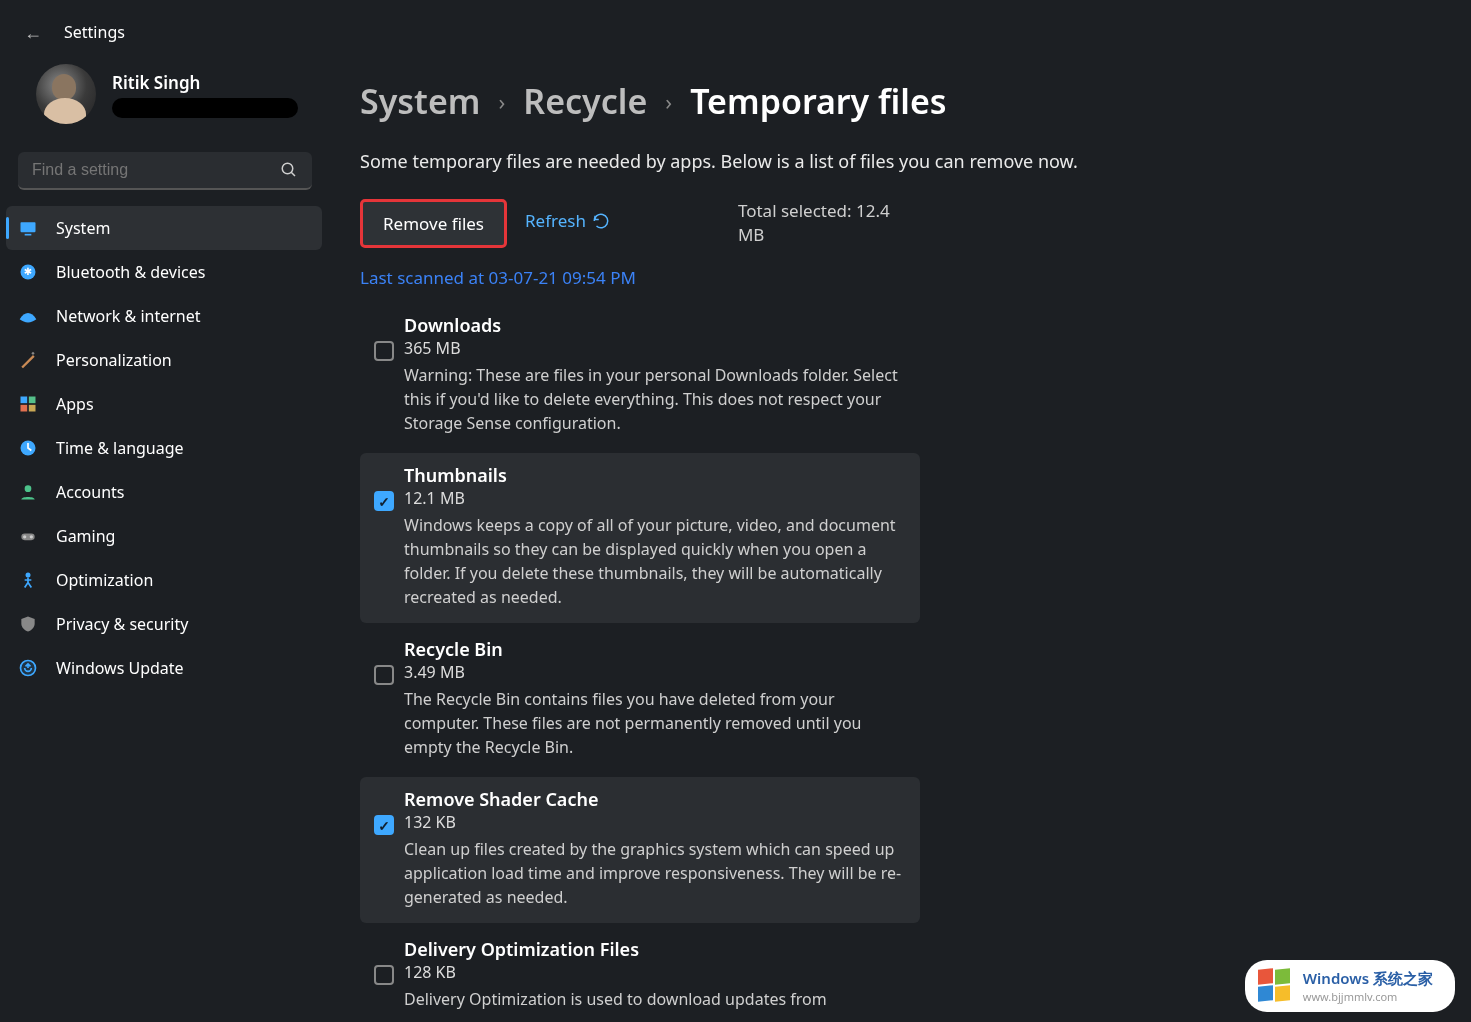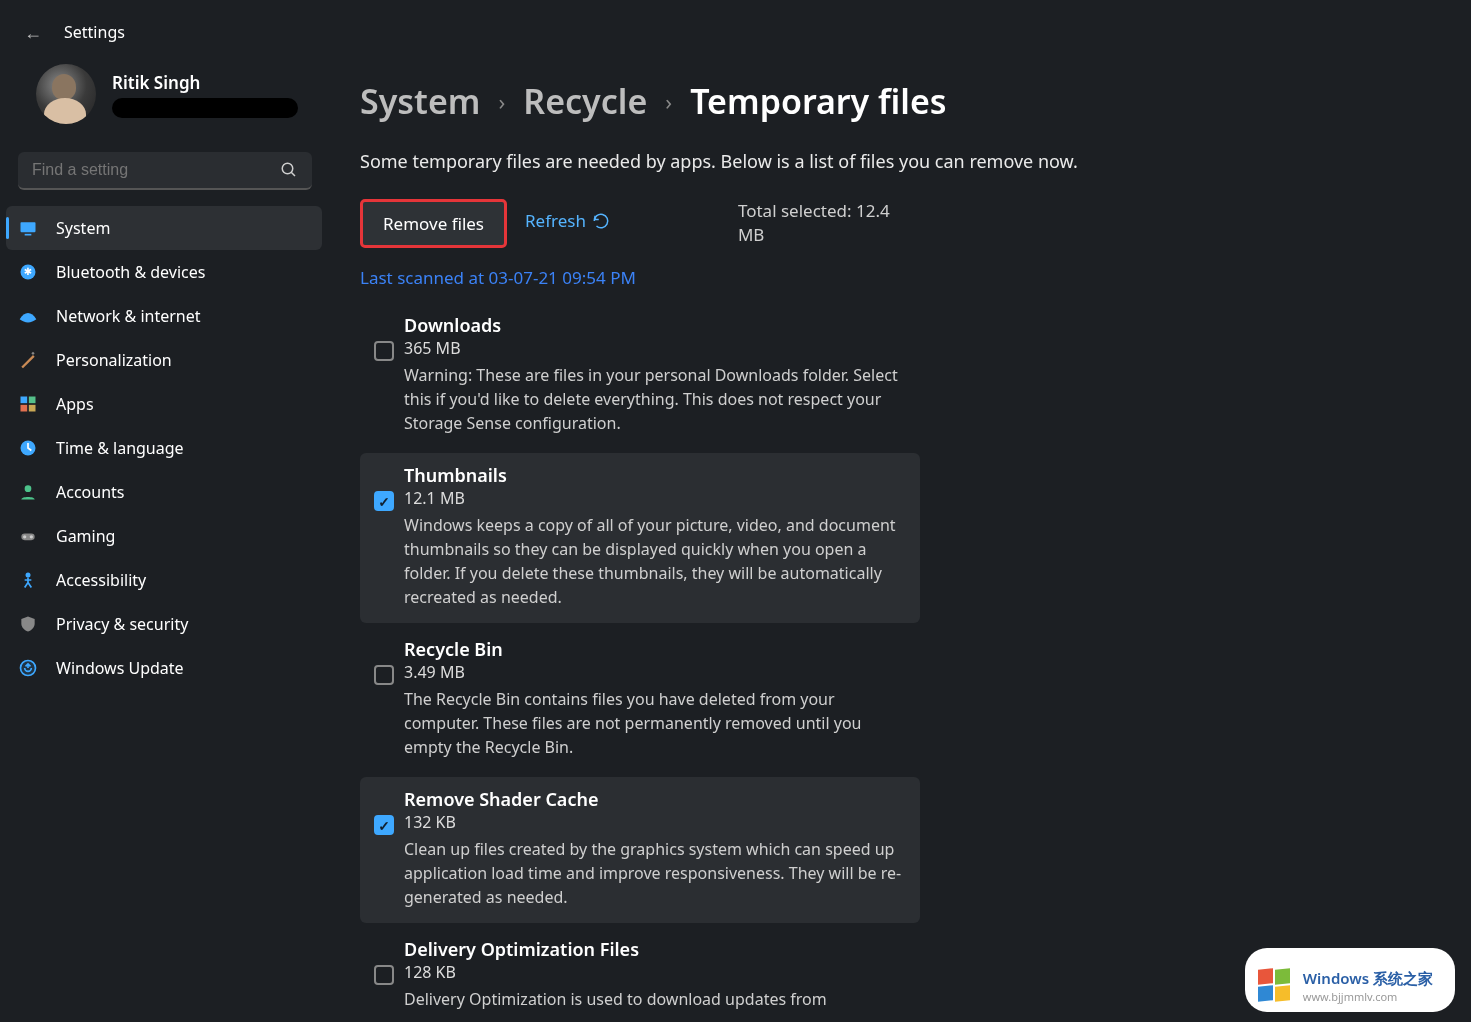--- a/index.html
+++ b/index.html
@@ -82,21 +82,21 @@
     }
     .checkbox.checked { background:#3ea8ff; border-color:#3ea8ff;}
     .checkmark { color:#102030; font-size:14px; font-weight:bold;}
     .file-body { flex:1; }
     .file-top { display:flex; justify-content:space-between; align-items:baseline;flex-direction:column;}
     .file-name { font-size:18px; font-weight:600;}
     .file-size { font-size:16px; color:#dcdcdc;}
     .file-desc { font-size:16px; color:#cfcfcf; line-height:1.5; margin-top:4px;}
     .watermark {
       position:absolute; bottom:10px; right:16px; background:#fff; color:#2a5fa6;
-      border-radius:22px; padding: 20px 22px 8px 12px; display:flex; align-items:center; gap:10px;
+      border-radius:22px; padding: 8px 22px 8px 12px; display:flex; align-items:center; gap:10px;
       font-size:15px; font-weight:600;
     }
     .winlogo { width:36px; height:36px; position:relative;}
     .wl { position:absolute; width:15px; height:15px; }
     .wl.r { background:#e8563b; top:1px; left:1px; transform: skewY(-6deg);}
     .wl.g { background:#7cbb3a; top:1px; left:18px; transform: skewY(-6deg);}
     .wl.b { background:#2f88d4; top:18px; left:1px; transform: skewY(-6deg);}
     .wl.y { background:#f6bd2a; top:18px; left:18px; transform: skewY(-6deg);}
     .wm-text .l1 { color:#2a5fa6; font-size:15px;}
     .wm-text .l2 { color:#999; font-size:11px; font-weight:400;}
@@ -201,21 +201,21 @@
           </span>
     <span>Gaming</span>
         </div>
         <div class="nav-item">
           <span class="nav-icon">
             <svg viewBox="0 0 24 24" width="20" height="20">
               <circle cx="12" cy="6" r="3" fill="#3ea8ff"></circle>
               <path d="M12 9v6m-4 6l4-6 4 6M8 12h8" stroke="#3ea8ff" stroke-width="2" fill="none"></path>
             </svg>
           </span>
-    <span>Accessibility</span>
+    <span>Optimization</span>
         </div>
         <div class="nav-item">
           <span class="nav-icon">
             <svg viewBox="0 0 24 24" width="20" height="20">
               <path d="M12 3l8 3v5c0 5-3 8-8 10-5-2-8-5-8-10V6z" fill="#888"></path>
             </svg>
           </span>
     <span>Privacy &amp; security</span>
         </div>
         <div class="nav-item">

